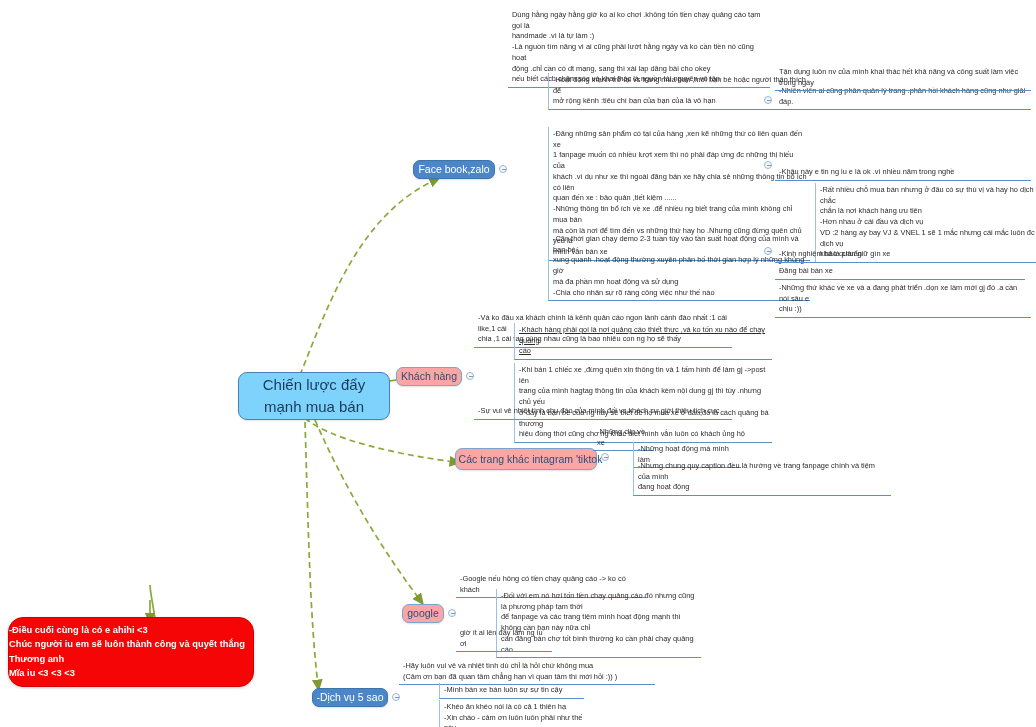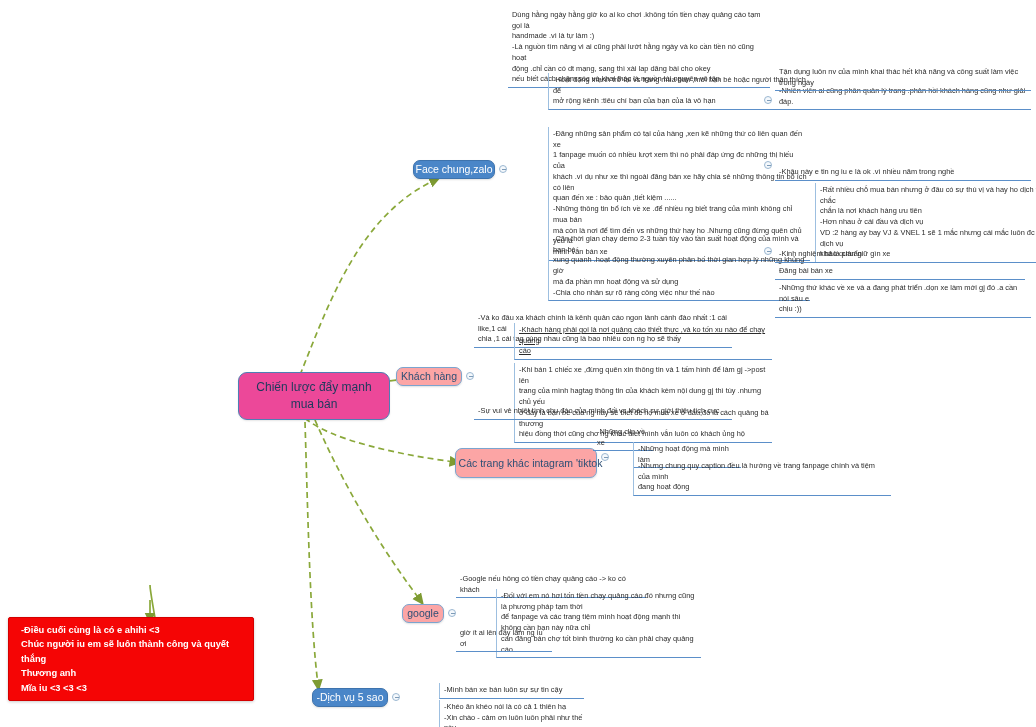--- a/index.html
+++ b/index.html
@@ -8,28 +8,28 @@
     font-family:"Liberation Sans","DejaVu Sans",sans-serif;
     color:#1a1a1a;
   }
   #canvas{position:absolute;inset:0;width:1036px;height:727px;}
   svg.links{position:absolute;left:0;top:0;width:1036px;height:727px;pointer-events:none;}
 
   
   .central{
     position:absolute;
     box-sizing:border-box;
-    background:#ec4899;
+    background:#7dd3fc;
     border:1.6px solid #4e7fb5;
     border-radius:9px;
     color:#1b3a5c;
     display:flex;align-items:center;justify-content:center;
     text-align:center;
     line-height:1.45;
-    font-size:12px;
+    font-size:15px;
     box-shadow:0 1px 2px rgba(0,0,0,.10);
     padding:10px 8px;
   }
 
   
   .pill{
     position:absolute;
     box-sizing:border-box;
     background:#4a86c8;
     border:1px solid #3e73ad;
@@ -70,26 +70,26 @@
   .knob:after{
     content:"";position:absolute;left:1.5px;top:3px;width:4px;height:1px;background:#7d9bb8;
   }
 
   
   .rednote{
     position:absolute;
     box-sizing:border-box;
     background:#f50505;
     border:1px solid #d40000;
-    border-radius:2px;
+    border-radius:15px;
     color:#ffffff;
     font-weight:bold;
     font-size:9.3px;
     line-height:1.55;
-    padding:5px 12px;
+    padding:5px 0;
     white-space:pre-line;
     box-shadow:0 1px 3px rgba(0,0,0,.2);
   }
 </style>
 </head>
 <body>
 
 <div id="canvas">
 
   <svg class="links" viewBox="0 0 1036 727">
@@ -105,21 +105,21 @@
       <path d="M315,420 C350,500 390,560 420,600"></path>
       <path d="M305,422 C308,520 310,620 318,685"></path>
       <path d="M155,618 C152,600 150,590 150,585" stroke-dasharray="0" marker-end="none"></path>
     </g>
     <path d="M150,600 L150,618" fill="none" stroke="#8aa83a" stroke-width="1.7" marker-end="url(#arw)"></path>
   </svg>
 
   <div class="central" style="left:238px;top:372px;width:152px;height:48px;">Chiến lược đẩy
 mạnh mua bán</div>
 
-  <div class="pill" style="left:413px;top:160px;width:82px;height:19px;">Face chung,zalo</div>
+  <div class="pill" style="left:413px;top:160px;width:82px;height:19px;">Face book,zalo</div>
   <div class="knob" style="left:499px;top:165px;"></div>
 
   <div class="leaf" style="left:508px;top:8px;width:262px;">Dùng hằng ngày hằng giờ ko ai ko chơi .không tốn tiền chạy quảng cáo tạm gọi là
 handmade .vì là tự làm :)
 -Là nguồn tìm năng vì ai cũng phải lướt hằng ngày và ko cần tiền nó cũng hoạt
 động .chỉ cần có dt mạng, sang thì xài lap dăng bài cho okey
 nếu biết cách chăm sóc và khai thác là nguồn tài nguyên vô tận</div>
 
   <div class="leaf lbar" style="left:508px;top:73px;width:262px;">-Hoạt động mạnh trở lại vs trang mua bán ,mời bạn bè hoặc người thân thích để
 mở rộng kênh :tiêu chí bạn của bạn của là vô hạn</div>
@@ -161,40 +161,42 @@
   <div class="leaf" style="left:474px;top:311px;width:258px;">-Và ko đâu xa khách chính là kênh quản cáo ngon lành cành đào nhất :1 cái like,1 cái
 chia ,1 cái tag cùng nhau cũng là bao nhiêu con ng họ sẽ thấy</div>
   <div class="leaf lbar" style="left:474px;top:323px;width:258px;text-decoration:underline;">-Khách hàng phải gọi là nơi quảng cáo thiết  thực ,và ko tốn xu nào để chạy quảng
 cáo</div>
   <div class="leaf lbar" style="left:474px;top:363px;width:258px;">-Khi bán 1 chiếc xe ,đừng quên xin thông tin và 1 tấm hình để làm gj -&gt;post lên
 trang của mình hagtag thông tin của khách kèm nội dung gj thì tùy .nhưng chủ yếu
 ở đây là bạn bè của ng này sẽ biết đc họ mua xe ở đâu,đó là cách quảng bá thương
 hiệu đồng thời cũng cho ng khác biết mình vẫn luôn có khách ủng hộ</div>
   <div class="leaf" style="left:474px;top:404px;width:258px;">-Sự vui vẻ nhiệt tình chu đáo của mình đối vs khách sự giới thiệu tích cực</div>
 
-  <div class="pill light" style="left:455px;top:448px;width:142px;height:30px;padding-left:16px;">Các trang khác intagram 'tiktok</div>
+  <div class="pill light" style="left:455px;top:448px;width:142px;height:22px;padding-left:16px;">Các trang khác intagram 'tiktok</div>
   <div class="knob" style="left:601px;top:453px;"></div>
 
   <div class="leaf" style="left:593px;top:425px;width:60px;">-Những clip về xe</div>
   <div class="leaf lbar" style="left:593px;top:442px;width:108px;">-Những hoạt động mà mình làm</div>
   <div class="leaf lbar" style="left:593px;top:459px;width:258px;">-Nhưng chung quy caption đều là hướng về trang fanpage chính và tiệm của mình
 đang hoạt động</div>
 
   <div class="pill light" style="left:402px;top:604px;width:42px;height:19px;">google</div>
   <div class="knob" style="left:448px;top:609px;"></div>
 
   <div class="leaf" style="left:456px;top:572px;width:190px;">-Google nếu hông có tiền chạy quảng cáo -&gt; ko có khách</div>
   <div class="leaf lbar" style="left:456px;top:589px;width:205px;">-Đối với em nó hơi tốn tiền chạy quảng cáo đó nhưng cũng là phương pháp tạm thời
 để fanpage và các trang tiệm mình hoạt động mạnh thì không cần bạn này nữa chỉ
 cần đăng bán chợ tốt bình thường ko cần phải chạy quảng cáo</div>
   <div class="leaf" style="left:456px;top:626px;width:96px;">giờ ít ai lên đây lắm ng iu ơi</div>
 
   <div class="pill" style="left:312px;top:688px;width:76px;height:19px;text-align:center;">-Dịch vụ 5 sao</div>
   <div class="knob" style="left:392px;top:693px;"></div>
 
+  <div class="leaf" style="left:399px;top:659px;width:256px;">-Hãy luôn vui vẻ và nhiệt tình dù chỉ là hỏi chứ không mua
+(Cảm ơn bạn đã quan tâm chẳng hạn vì quan tâm thì mới hỏi :)) )</div>
   <div class="leaf lbar" style="left:399px;top:683px;width:145px;">-Mình bán xe bán luôn sự sự tin cậy</div>
   <div class="leaf lbar" style="left:399px;top:700px;width:150px;">-Khéo ăn khéo nói là có cả 1 thiên hạ
 -Xin chào - cảm ơn luôn luôn phải như thế này</div>
 
   <div class="rednote" style="left:8px;top:617px;width:246px;">-Điều cuối cùng là có e ahihi &lt;3
 Chúc người iu em sẽ luôn thành công và quyết thắng
 Thương anh
 Mĩa iu &lt;3 &lt;3 &lt;3</div>
 
 </div>

